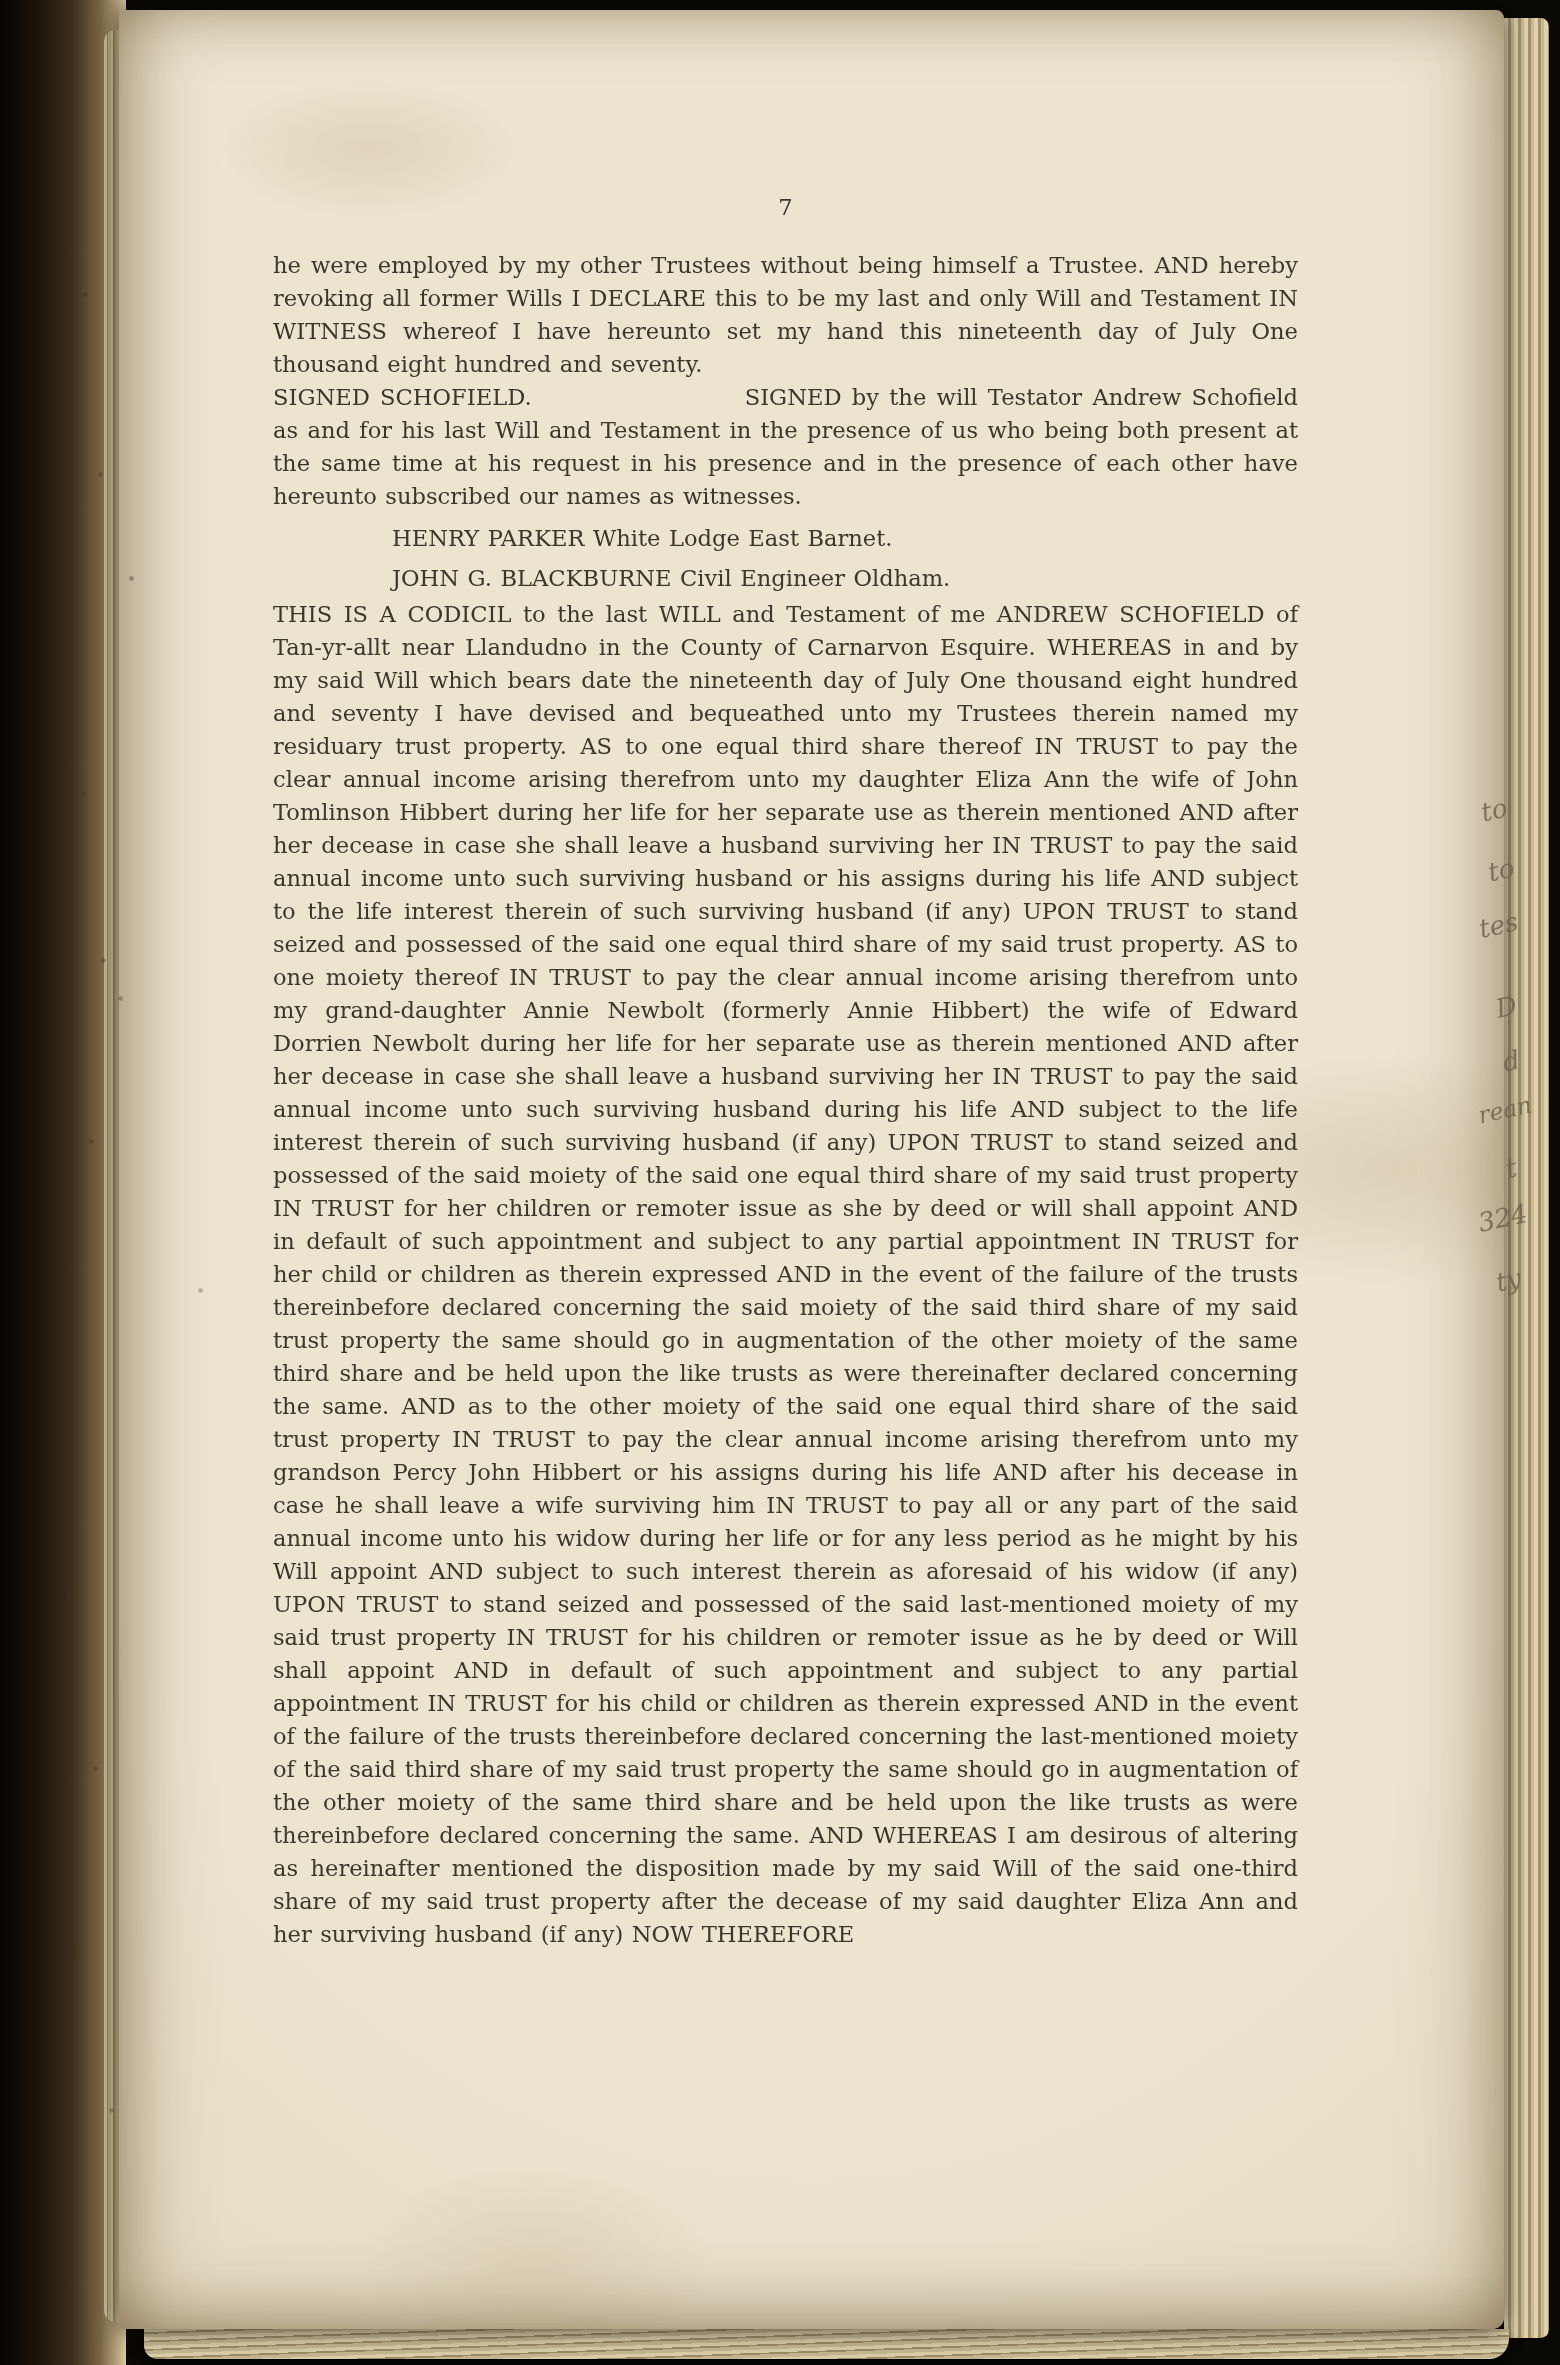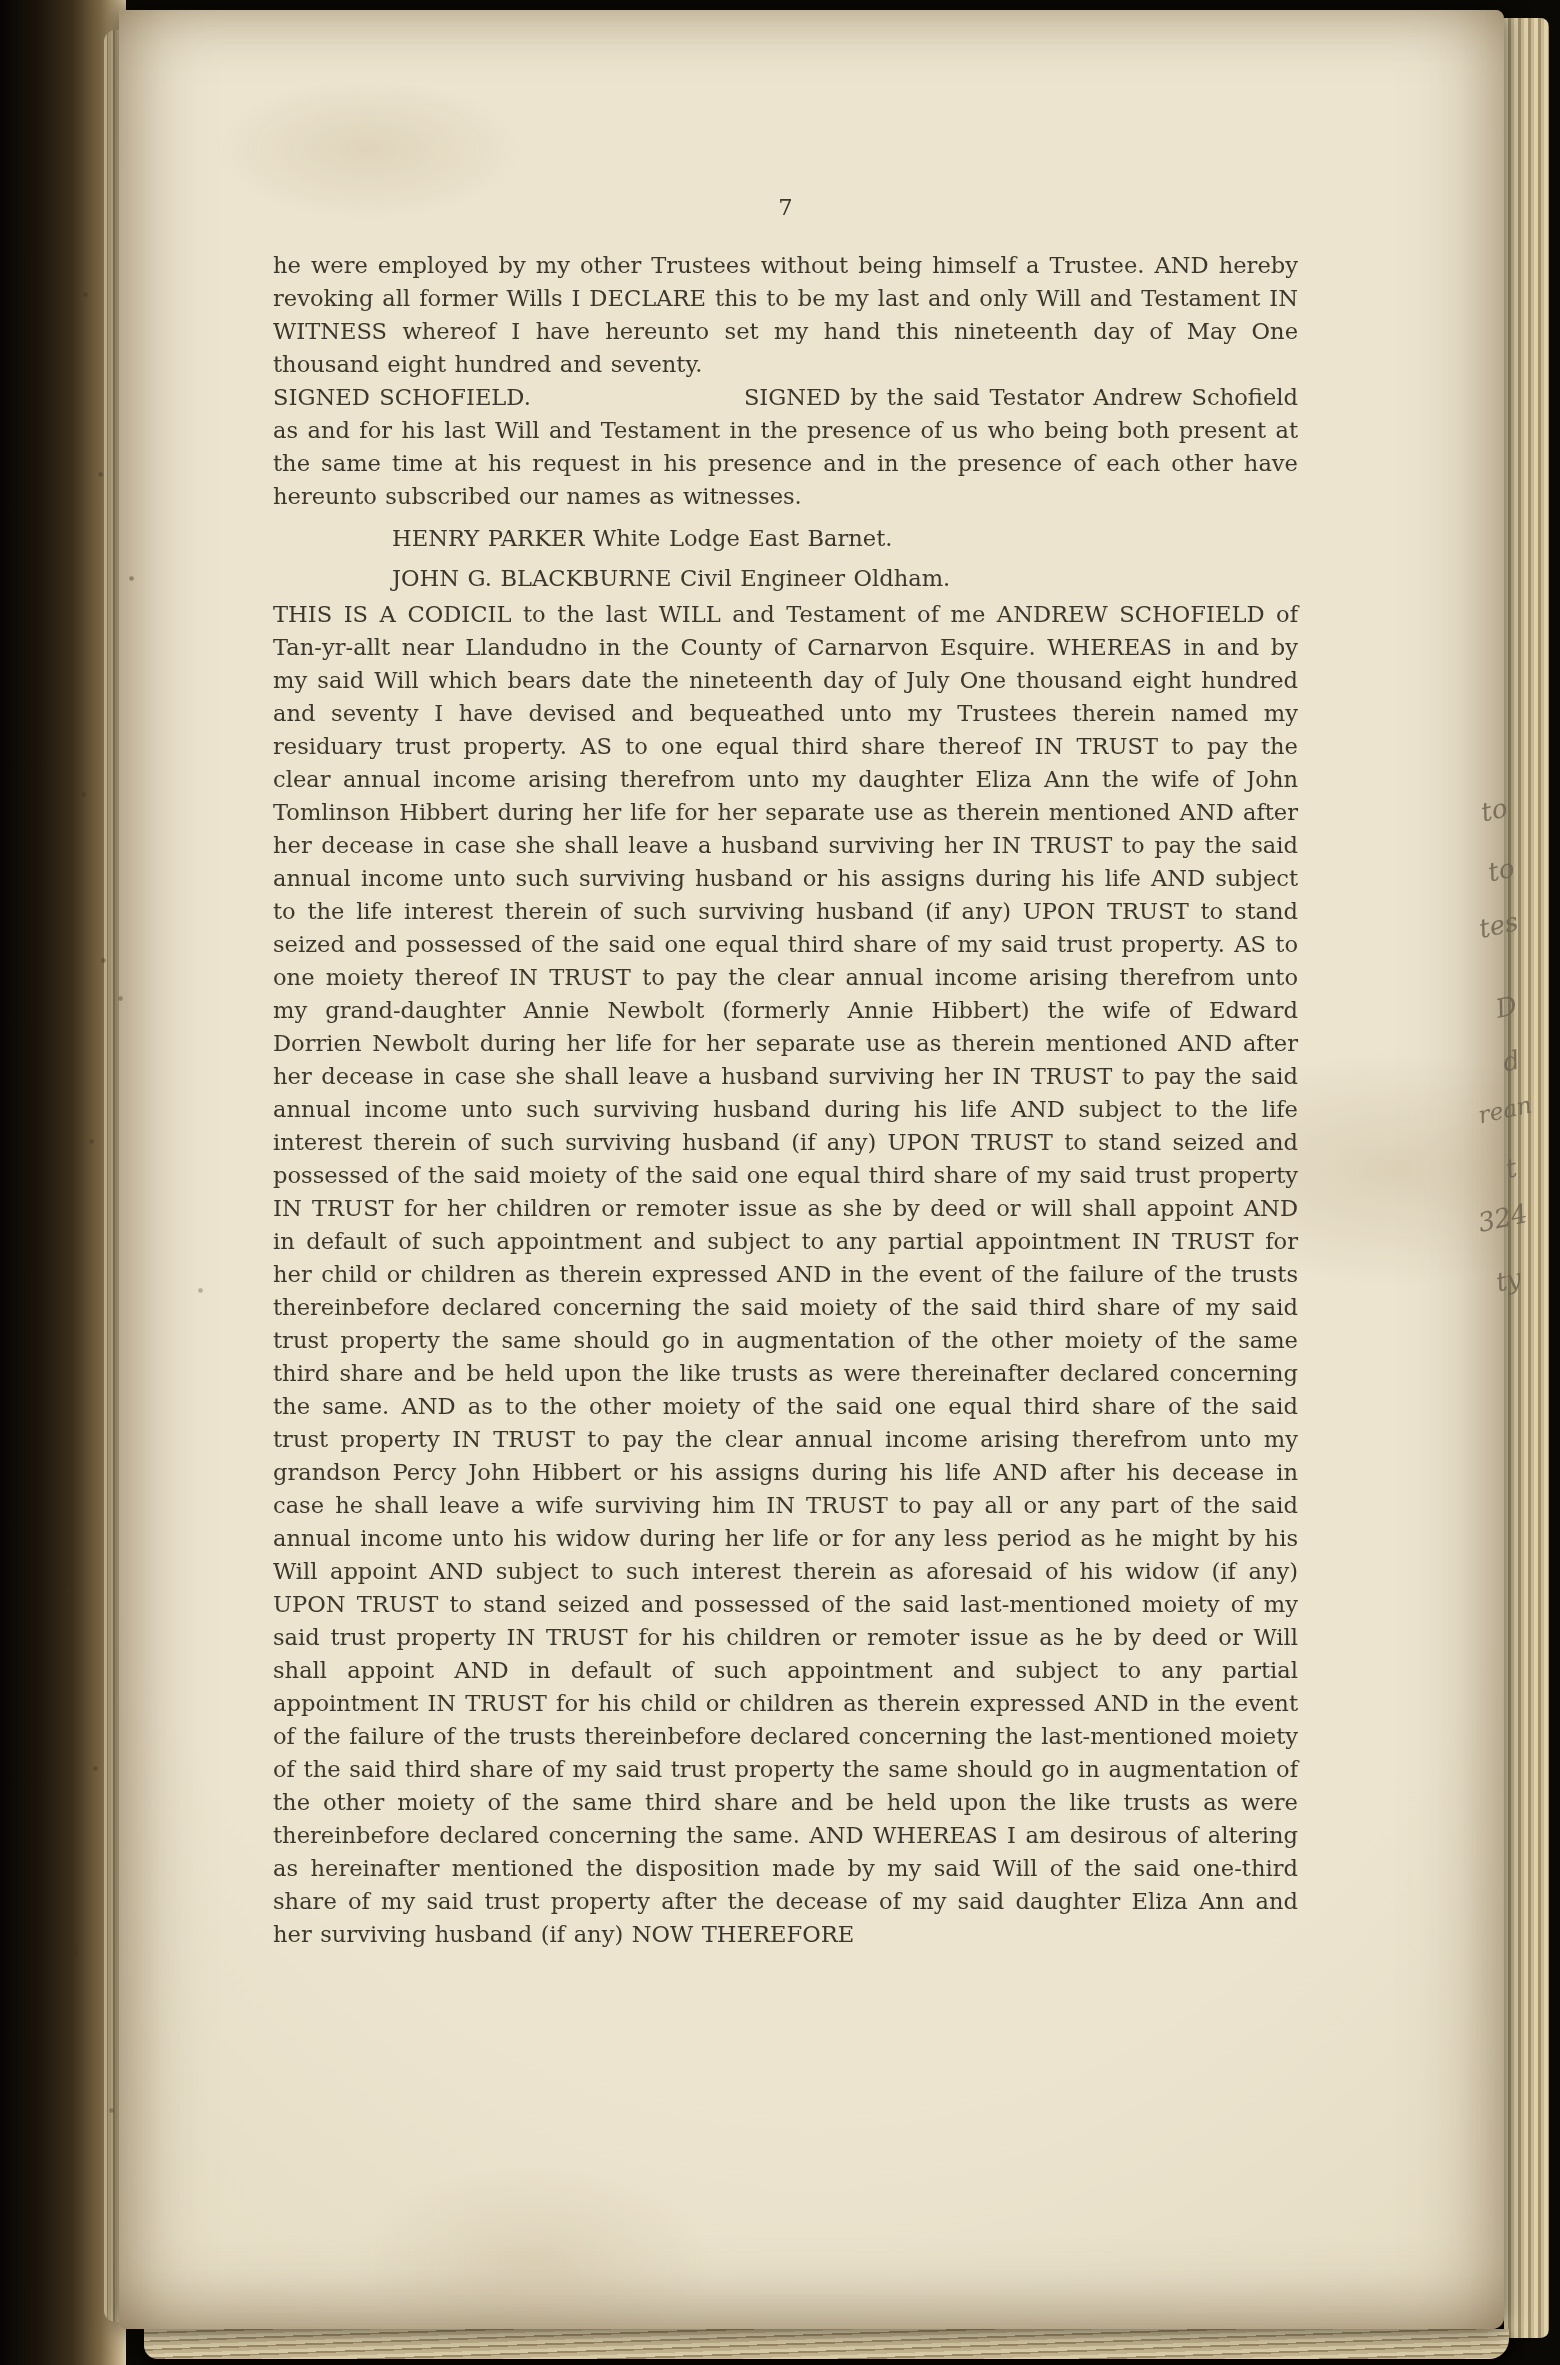--- a/index.html
+++ b/index.html
@@ -108,23 +108,23 @@
 
   <div class="spine"></div>
   <div class="rightstack"></div>
   <div class="bottomstack"></div>
 
   <div class="page">
     <div class="content">
 
       <div class="pageno">7</div>
 
-      <p class="block">he were employed by my other Trustees without being himself a Trustee.  AND hereby revoking all former Wills I DECLARE this to be my last and only Will and Testament IN WITNESS whereof I have hereunto set my hand this nineteenth day of May One thousand eight hundred and seventy.</p>
+      <p class="block">he were employed by my other Trustees without being himself a Trustee.  AND hereby revoking all former Wills I DECLARE this to be my last and only Will and Testament IN WITNESS whereof I have hereunto set my hand this nineteenth day of July One thousand eight hundred and seventy.</p>
 
-      <p class="block"><span>SIGNED SCHOFIELD.</span><span class="sig-gap"></span><span>SIGNED by the said Testator Andrew Schofield as and for his last Will and Testament in the presence of us who being both present at the same time at his request in his presence and in the presence of each other have hereunto subscribed our names as witnesses.</span></p>
+      <p class="block"><span>SIGNED SCHOFIELD.</span><span class="sig-gap"></span><span>SIGNED by the will Testator Andrew Schofield as and for his last Will and Testament in the presence of us who being both present at the same time at his request in his presence and in the presence of each other have hereunto subscribed our names as witnesses.</span></p>
 
       <div class="witnesses">
         <div>HENRY PARKER White Lodge East Barnet.</div>
         <div>JOHN G. BLACKBURNE Civil Engineer Oldham.</div>
       </div>
 
       <p class="block codicil">THIS IS A CODICIL to the last WILL and Testament of me ANDREW SCHOFIELD of Tan-yr-allt near Llandudno in the County of Carnarvon Esquire.  WHEREAS in and by my said Will which bears date the nineteenth day of July One thousand eight hundred and seventy I have devised and bequeathed unto my Trustees therein named my residuary trust property.  AS to one equal third share thereof IN TRUST to pay the clear annual income arising therefrom unto my daughter Eliza Ann the wife of John Tomlinson Hibbert during her life for her separate use as therein mentioned AND after her decease in case she shall leave a husband surviving her IN TRUST to pay the said annual income unto such surviving husband or his assigns during his life AND subject to the life interest therein of such surviving husband (if any) UPON TRUST to stand seized and possessed of the said one equal third share of my said trust property.  AS to one moiety thereof IN TRUST to pay the clear annual income arising therefrom unto my grand-daughter Annie Newbolt (formerly Annie Hibbert) the wife of Edward Dorrien Newbolt during her life for her separate use as therein mentioned AND after her decease in case she shall leave a husband surviving her IN TRUST to pay the said annual income unto such surviving husband during his life AND subject to the life interest therein of such surviving husband (if any) UPON TRUST to stand seized and possessed of the said moiety of the said one equal third share of my said trust property IN TRUST for her children or remoter issue as she by deed or will shall appoint AND in default of such appointment and subject to any partial appointment IN TRUST for her child or children as therein expressed AND in the event of the failure of the trusts thereinbefore declared concerning the said moiety of the said third share of my said trust property the same should go in augmentation of the other moiety of the same third share and be held upon the like trusts as were thereinafter declared concerning the same.  AND as to the other moiety of the said one equal third share of the said trust property IN TRUST to pay the clear annual income arising therefrom unto my grandson Percy John Hibbert or his assigns during his life AND after his decease in case he shall leave a wife surviving him IN TRUST to pay all or any part of the said annual income unto his widow during her life or for any less period as he might by his Will appoint AND subject to such interest therein as aforesaid of his widow (if any) UPON TRUST to stand seized and possessed of the said last-mentioned moiety of my said trust property IN TRUST for his children or remoter issue as he by deed or Will shall appoint AND in default of such appointment and subject to any partial appointment IN TRUST for his child or children as therein expressed AND in the event of the failure of the trusts thereinbefore declared concerning the last-mentioned moiety of the said third share of my said trust property the same should go in augmentation of the other moiety of the same third share and be held upon the like trusts as were thereinbefore declared concerning the same.  AND WHEREAS I am desirous of altering as hereinafter mentioned the disposition made by my said Will of the said one-third share of my said trust property after the decease of my said daughter Eliza Ann and her surviving husband (if any) NOW THEREFORE</p>
 
     </div>
   </div>

